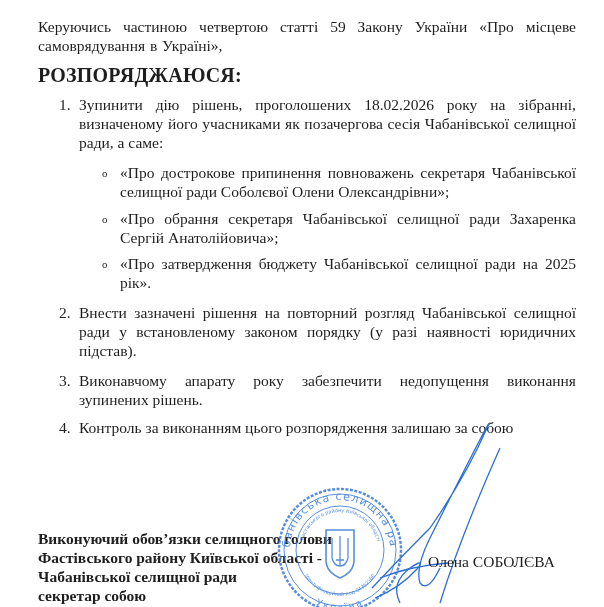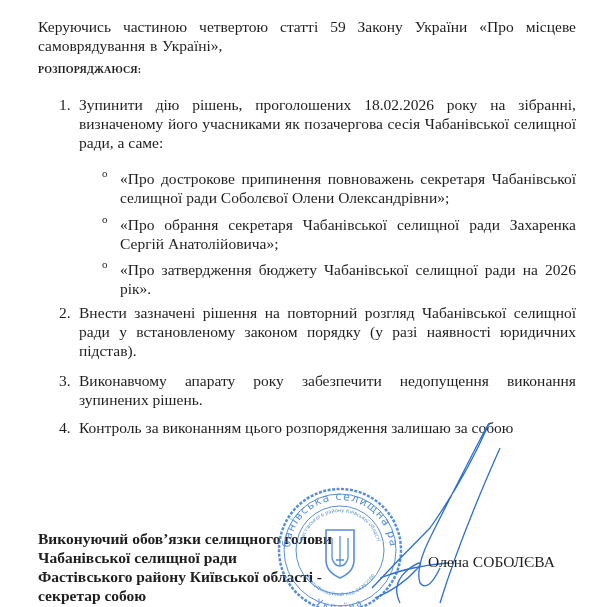--- a/index.html
+++ b/index.html
@@ -10,36 +10,36 @@
       font-size: 15.5px;
     }
     .page { position: absolute; left: 0; top: 0; width: 604px; height: 607px; }
     .intro {
       position: absolute; left: 38px; top: 17px; width: 538px;
       line-height: 19px; text-align: justify; text-align-last: left;
       word-spacing: 1px;
     }
     .heading {
       position: absolute; left: 38px; top: 64px;
-      font-weight: bold; font-size: 10px; letter-spacing: 0.2px;
+      font-weight: bold; font-size: 20px; letter-spacing: 0.2px;
     }
     .item {
       position: absolute; left: 79px; width: 497px;
       line-height: 19px; text-align: justify;
     }
     .item .num { position: absolute; left: -20px; top: 0; }
     .item .txt { display: block; text-align: justify; text-align-last: left; }
     .sub {
       position: absolute; left: 120px; width: 456px;
       line-height: 19px;
     }
     .sub .bullet {
       position: absolute; left: -18px; top: 0; font-size: 11px; line-height: 21px;
     }
-    .sub .txt { display: block; text-align: justify; text-align-last: left; margin-top: 6px; }
+    .sub .txt { display: block; text-align: justify; text-align-last: left; }
     .sig {
       position: absolute; left: 38px; top: 496px;
       font-weight: bold; line-height: 19px; margin-top: 33px;
     }
     .sig div { white-space: nowrap; }
     .signer {
       position: absolute; left: 428px; top: 553px;
       font-weight: normal; white-space: nowrap;
     }
     .stamp { position: absolute; left: 276px; top: 486px; width: 128px; height: 128px; opacity: 0.85; }
@@ -64,42 +64,42 @@
     <span class="txt">«Про дострокове припинення повноважень секретаря Чабанівської селищної ради Соболєвої Олени Олександрівни»;</span>
   </div>
 
   <div class="sub" style="top:209px;">
     <span class="bullet">o</span>
     <span class="txt">«Про обрання секретаря Чабанівської селищної ради Захаренка Сергій Анатолійовича»;</span>
   </div>
 
   <div class="sub" style="top:254px;">
     <span class="bullet">o</span>
-    <span class="txt">«Про затвердження бюджету Чабанівської селищної ради на 2026 рік».</span>
+    <span class="txt">«Про затвердження бюджету Чабанівської селищної ради на 2025 рік».</span>
   </div>
 
   <div class="item" style="top:303px;">
     <span class="num">2.</span>
     <span class="txt">Внести зазначені рішення на повторний розгляд Чабанівської селищної ради у встановленому законом порядку (у разі наявності юридичних підстав).</span>
   </div>
 
   <div class="item" style="top:371px;">
     <span class="num">3.</span>
     <span class="txt">Виконавчому апарату року забезпечити недопущення виконання зупинених рішень.</span>
   </div>
 
   <div class="item" style="top:418px;">
     <span class="num">4.</span>
     <span class="txt">Контроль за виконанням цього розпорядження залишаю за собою</span>
   </div>
 
   <div class="sig">
     <div>Виконуючий обов’язки селищного голови</div>
+    <div>Фастівського району Київської області -</div>
     <div>Чабанівської селищної ради</div>
-    <div>Фастівського району Київської області -</div>
     <div>секретар собою</div>
   </div>
 
   <svg class="stamp" viewBox="0 0 128 128">
     <defs>
       <path id="outerArc" d="M 14 64 A 50 50 0 0 1 114 64"></path>
       <path id="innerArc" d="M 26 64 A 38 38 0 0 1 102 64"></path>
       <path id="lowerArc" d="M 24 70 A 40 40 0 0 0 104 70"></path>
       <path id="bottomArc" d="M 12 72 A 52 52 0 0 0 116 72"></path>
     </defs>

